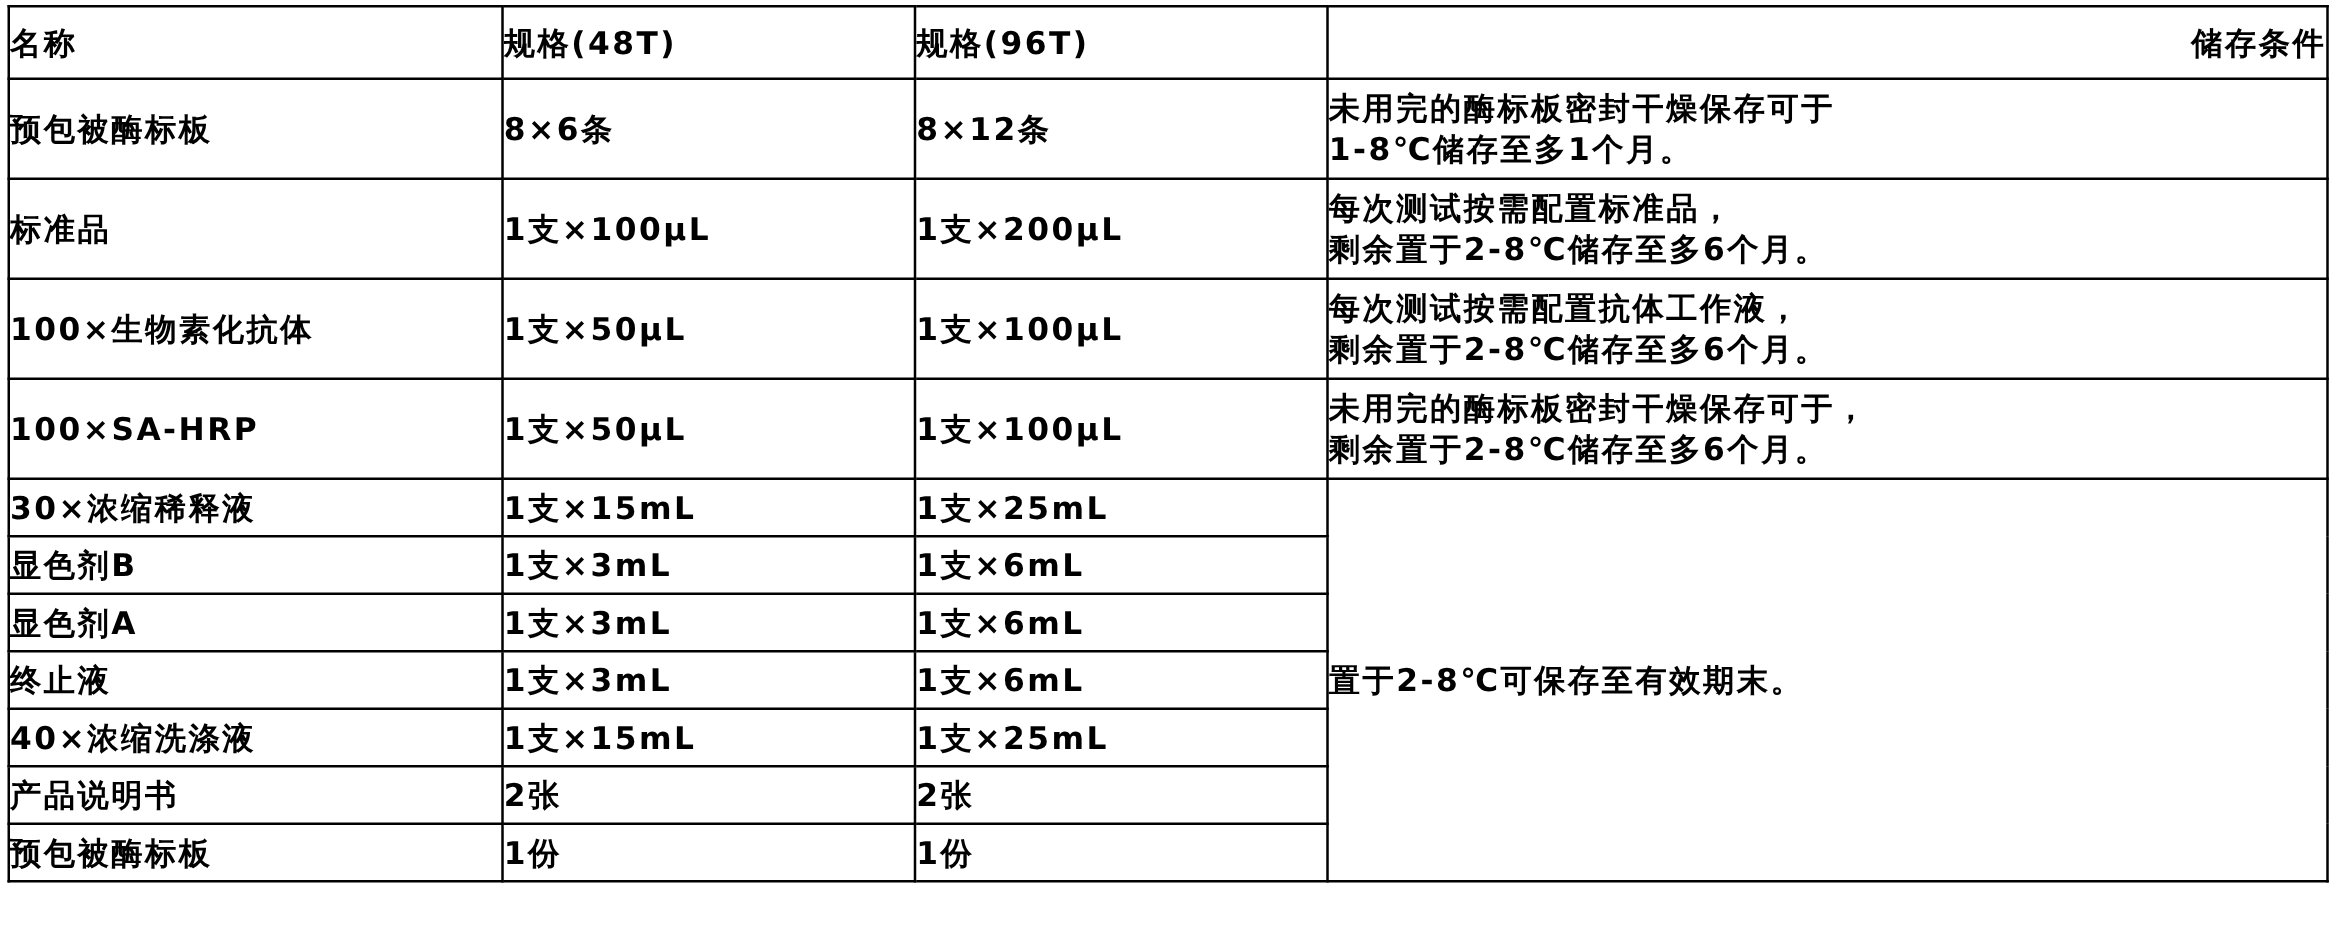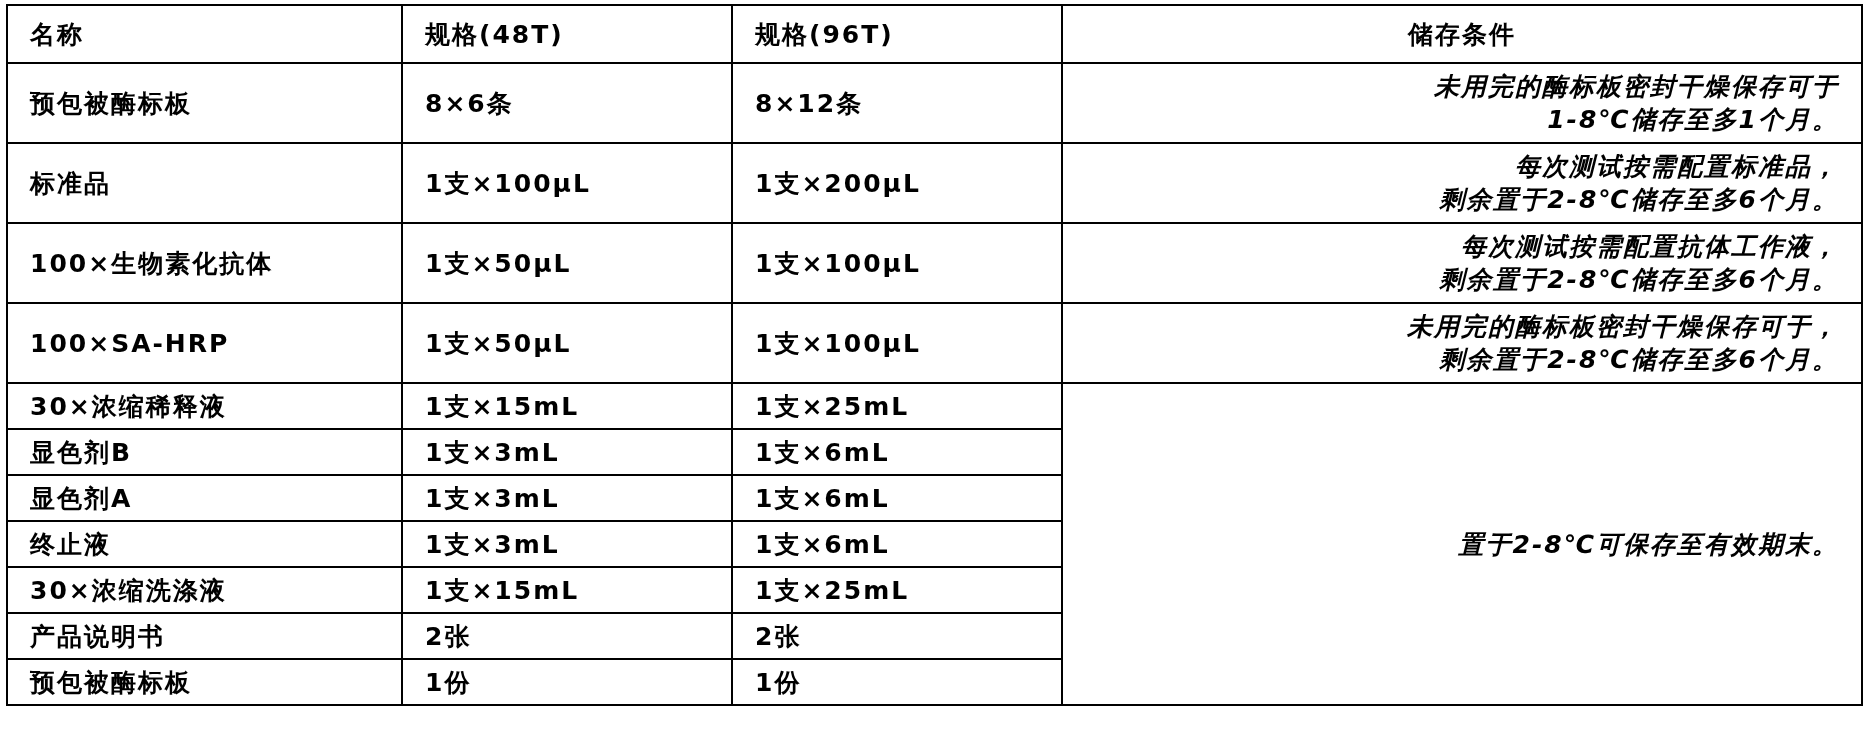--- a/index.html
+++ b/index.html
@@ -22,56 +22,55 @@
   }
   table.kit-table {
     border-collapse: collapse;
     table-layout: fixed;
     margin-left: 6px;
     margin-top: 4px;
     width: 1855px;
   }
   table.kit-table td {
     border: 2px solid #000000;
-    padding: 0 22px;
+    padding: 0 0;
     vertical-align: middle;
     font-size: 25px;
     letter-spacing: 2px;
     line-height: 1.32;
     font-weight: 700;
   }
   
   col.c-name   { width: 395px; }
   col.c-48     { width: 330px; }
   col.c-96     { width: 330px; }
   col.c-store  { width: 800px; }
 
   .hdr td {
     font-size: 27px;
     font-weight: 700;
     height: 56px;
     letter-spacing: 1px;
   }
   .hdr td.store-hdr {
-    text-align: center;
+    text-align: right;
   }
   .tall-row td {
     height: 78px;
   }
   .short-row td {
     height: 44px;
     font-size: 24px;
     letter-spacing: 1.5px;
   }
   .store-cell {
-    text-align: right;
+    text-align: left;
     font-weight: 700;
     letter-spacing: 3px;
     line-height: 1.45;
-    font-style: italic;
   }
   .store-cell .l2 { display: block; }
 </style>
 </head>
 <body>
 
 <div class="sheet">
   <table class="kit-table">
     <colgroup>
       <col class="c-name">
@@ -142,21 +141,21 @@
         <td>显色剂A</td>
         <td>1支×3mL</td>
         <td>1支×6mL</td>
       </tr>
       <tr class="short-row">
         <td>终止液</td>
         <td>1支×3mL</td>
         <td>1支×6mL</td>
       </tr>
       <tr class="short-row">
-        <td>30×浓缩洗涤液</td>
+        <td>40×浓缩洗涤液</td>
         <td>1支×15mL</td>
         <td>1支×25mL</td>
       </tr>
       <tr class="short-row">
         <td>产品说明书</td>
         <td>2张</td>
         <td>2张</td>
       </tr>
       <tr class="short-row">
         <td>预包被酶标板</td>

